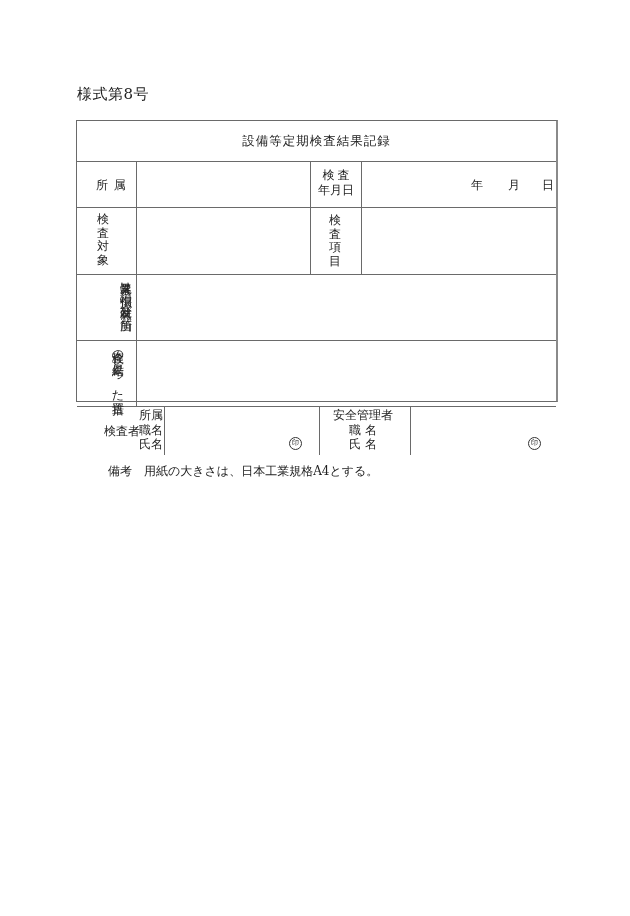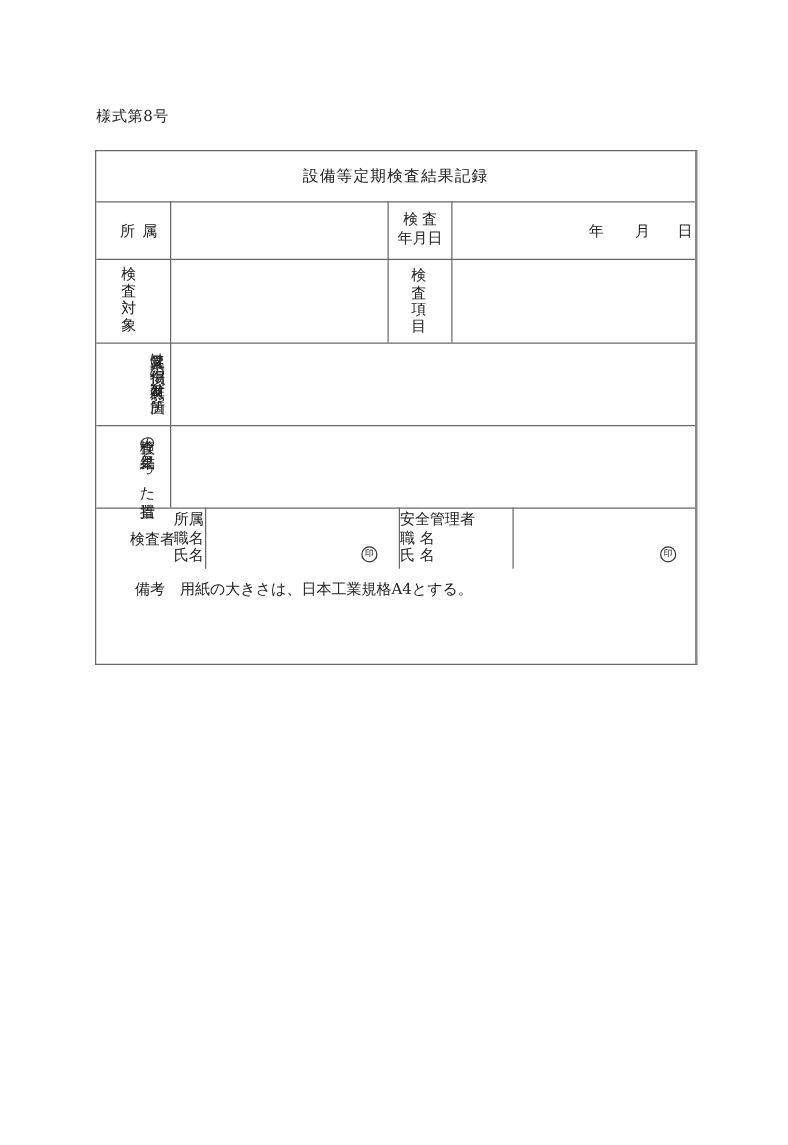--- a/index.html
+++ b/index.html
@@ -1,23 +1,23 @@
 <!DOCTYPE html>
 <html><head>
 <meta charset="utf-8">
 <style>
   html, body { margin: 0; padding: 0; }
   body {
     width: 630px; height: 916px; background: #ffffff; position: relative; overflow: hidden;
     font-family: "DejaVu Serif", "Liberation Serif", serif; color: #222;
   }
   .abs { position: absolute; }
-  .form-number { left: 77px; top: 85px; font-size: 12px; letter-spacing: 0.5px; }
+  .form-number { left: 77px; top: 85px; font-size: 15px; letter-spacing: 0.5px; }
   .sheet {
-    left: 76px; top: 120px; width: 482px; height: 412px;
+    left: 76px; top: 120px; width: 482px; height: 282px;
     border: 1px solid #6a6a6a; border-right: 2px solid #8a8a8a; box-sizing: border-box;
   }
   .hline { position: absolute; left: 0; right: 0; height: 0; border-top: 1px solid #6a6a6a; }
   .vline { position: absolute; width: 0; border-left: 1px solid #6a6a6a; }
   .t { position: absolute; font-size: 12px; line-height: 14px; white-space: nowrap; }
   .title { left: 0; right: 0; top: 13px; text-align: center; font-size: 12.5px; letter-spacing: 1px; }
   .vert { display: flex; flex-direction: column; align-items: center; font-size: 12px; line-height: 13.5px; }
   .tate {
     position: absolute; writing-mode: vertical-rl; font-size: 12px; line-height: 13px;
     letter-spacing: -0.5px;
@@ -87,21 +87,21 @@
   <div class="t" style="left:15px; top:303px;margin-left:12px;">検査者</div>
   <div class="t" style="left:60px; top:287px; width:26px; text-align:right; line-height:14.5px;font-family:Liberation Serif, serif;">
     <div>所属</div>
     <div>職名</div>
     <div>氏名</div>
   </div>
   <div class="t" style="left:88px; top:286px; width:153px; height:47px;">
     <span></span>
     <span class="seal" style="left:124px; top:30px;">印</span>
   </div>
-  <div class="t" style="left:243px; top:287px; width:86px; text-align:left; line-height:14.5px;">
+  <div class="t" style="left:243px; top:287px; width:86px; text-align:center; line-height:14.5px;">
     <div>安全管理者</div>
     <div>職 名</div>
     <div>氏 名</div>
   </div>
   <div class="t" style="left:334px; top:286px; width:145px; height:47px;">
     <span></span>
     <span class="seal" style="left:117px; top:30px;">印</span>
   </div>
 </div>
 

